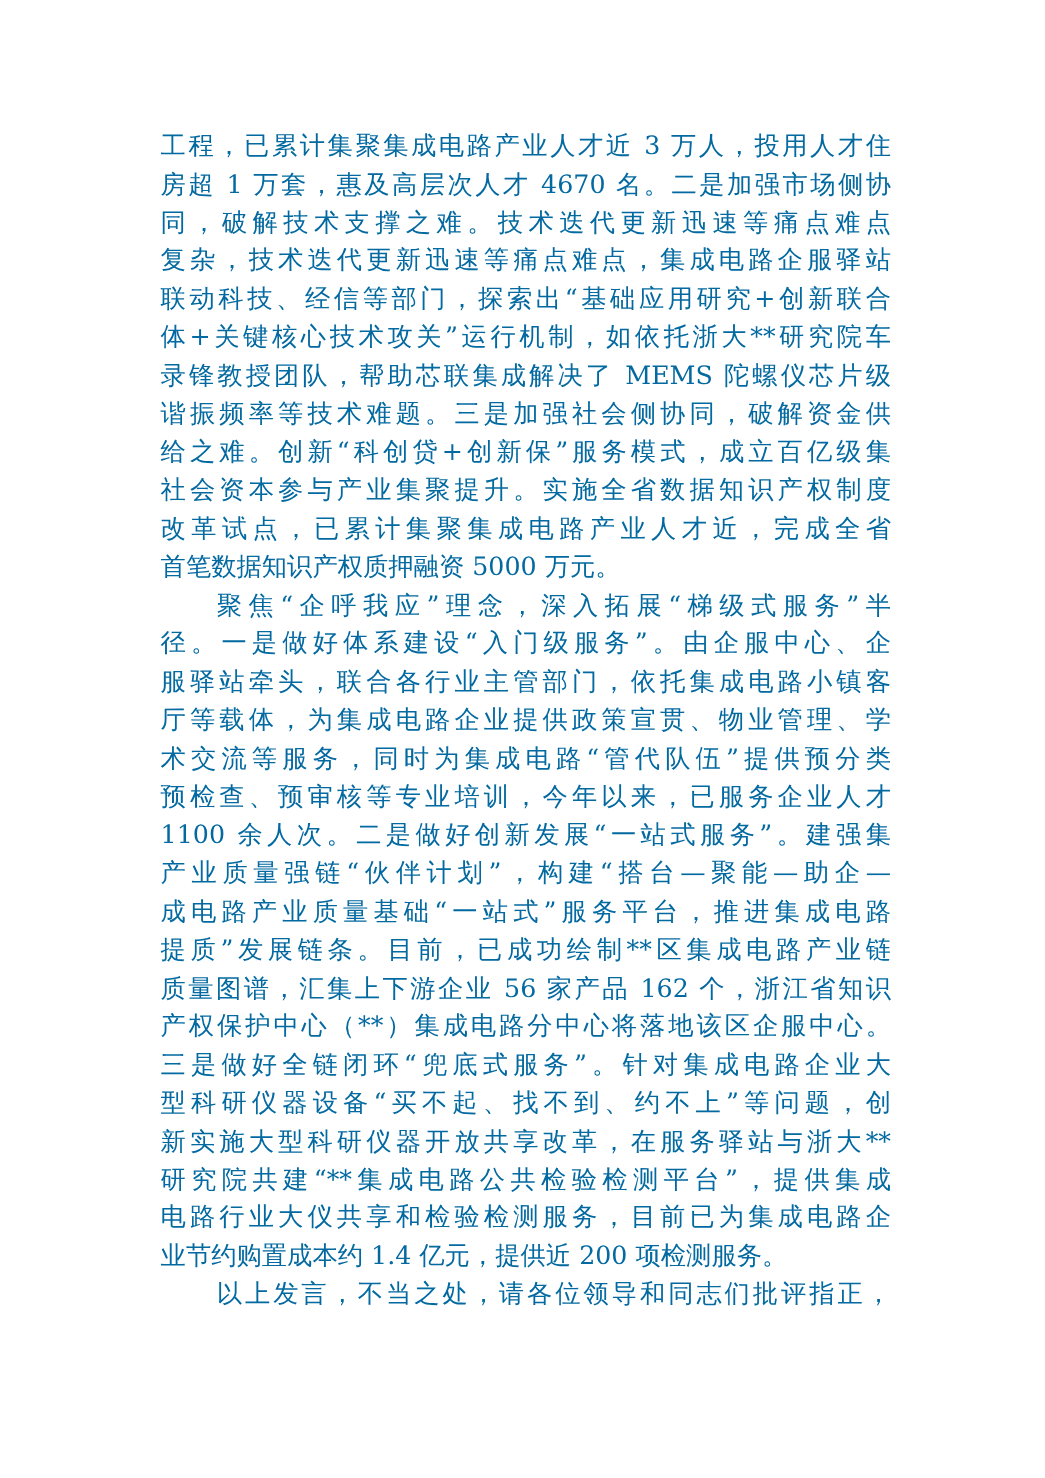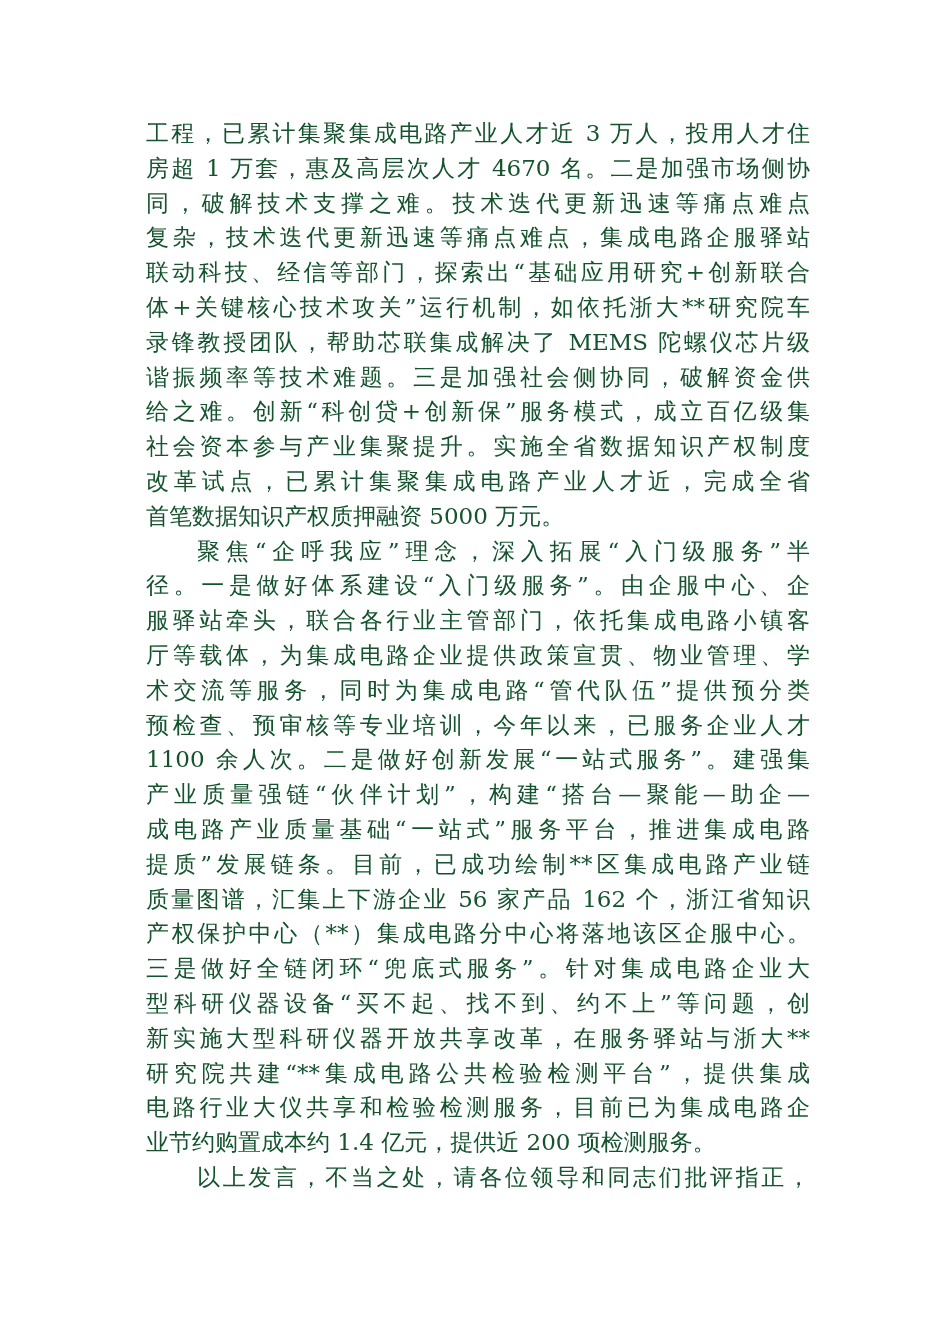--- a/index.html
+++ b/index.html
@@ -5,21 +5,21 @@
     html, body { margin: 0; padding: 0; background: #ffffff; }
     body { width: 950px; height: 1344px; position: relative; overflow: hidden; }
     .page {
       position: absolute; left: 0; top: 0; width: 950px; height: 1344px;
       background: #ffffff;
     }
     .text-block {
       position: absolute; left: 146px; top: 116px; width: 664px;
       font-family: "DejaVu Serif", "Liberation Serif", serif;
       font-size: 23px;
-      color: #14532d;
+      color: #0369a1;
     }
     .line {
       height: 34.8px; line-height: 34.8px;
       white-space: nowrap;
       text-align: justify;
       text-align-last: justify;
       letter-spacing: 0px;
     }
     .line.last { text-align-last: left; }
     .line.indent { padding-left: 51px; }
@@ -34,21 +34,21 @@
     <div class="line">同，破解技术支撑之难。技术迭代更新迅速等痛点难点</div>
     <div class="line">复杂，技术迭代更新迅速等痛点难点，集成电路企服驿站</div>
     <div class="line">联动科技、经信等部门，探索出“基础应用研究+创新联合</div>
     <div class="line">体+关键核心技术攻关”运行机制，如依托浙大**研究院车</div>
     <div class="line">录锋教授团队，帮助芯联集成解决了 MEMS 陀螺仪芯片级</div>
     <div class="line">谐振频率等技术难题。三是加强社会侧协同，破解资金供</div>
     <div class="line">给之难。创新“科创贷+创新保”服务模式，成立百亿级集</div>
     <div class="line">社会资本参与产业集聚提升。实施全省数据知识产权制度</div>
     <div class="line">改革试点，已累计集聚集成电路产业人才近，完成全省</div>
     <div class="line last">首笔数据知识产权质押融资 5000 万元。</div>
-    <div class="line indent">聚焦“企呼我应”理念，深入拓展“入门级服务”半</div>
+    <div class="line indent">聚焦“企呼我应”理念，深入拓展“梯级式服务”半</div>
     <div class="line">径。一是做好体系建设“入门级服务”。由企服中心、企</div>
     <div class="line">服驿站牵头，联合各行业主管部门，依托集成电路小镇客</div>
     <div class="line">厅等载体，为集成电路企业提供政策宣贯、物业管理、学</div>
     <div class="line">术交流等服务，同时为集成电路“管代队伍”提供预分类</div>
     <div class="line">预检查、预审核等专业培训，今年以来，已服务企业人才</div>
     <div class="line">1100 余人次。二是做好创新发展“一站式服务”。建强集</div>
     <div class="line">产业质量强链“伙伴计划”，构建“搭台—聚能—助企—</div>
     <div class="line">成电路产业质量基础“一站式”服务平台，推进集成电路</div>
     <div class="line">提质”发展链条。目前，已成功绘制**区集成电路产业链</div>
     <div class="line">质量图谱，汇集上下游企业 56 家产品 162 个，浙江省知识</div>

